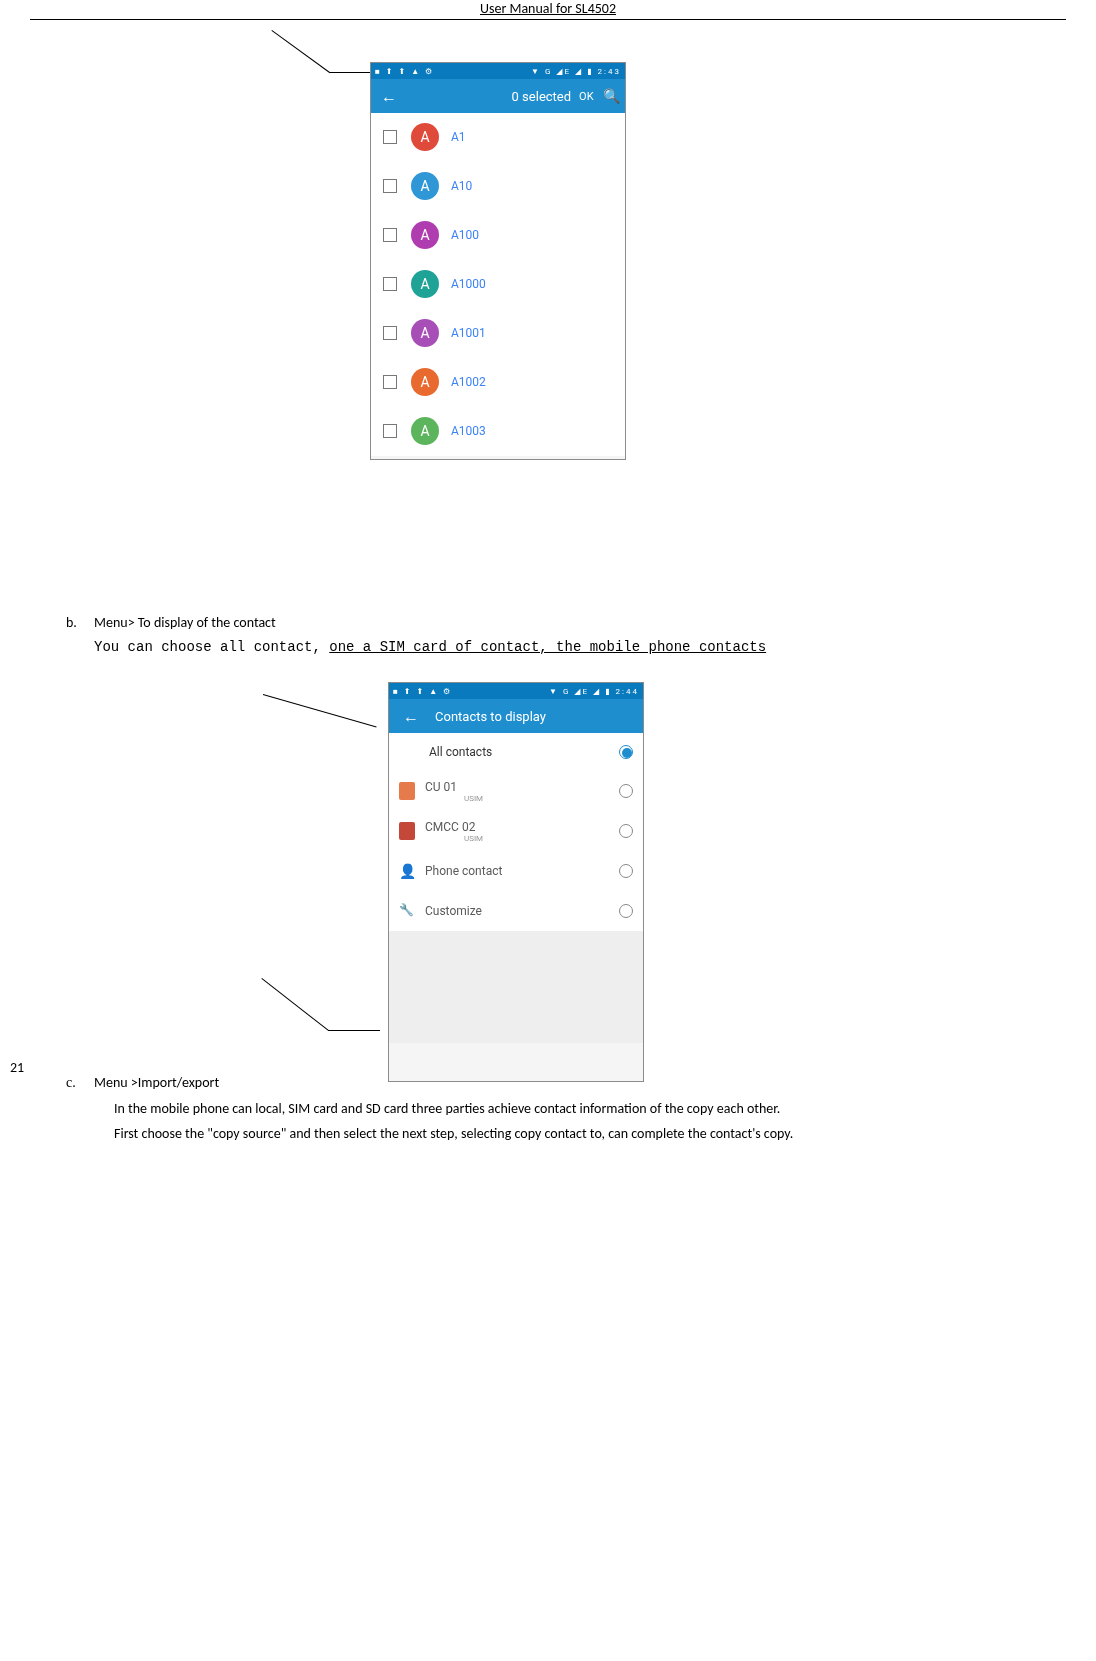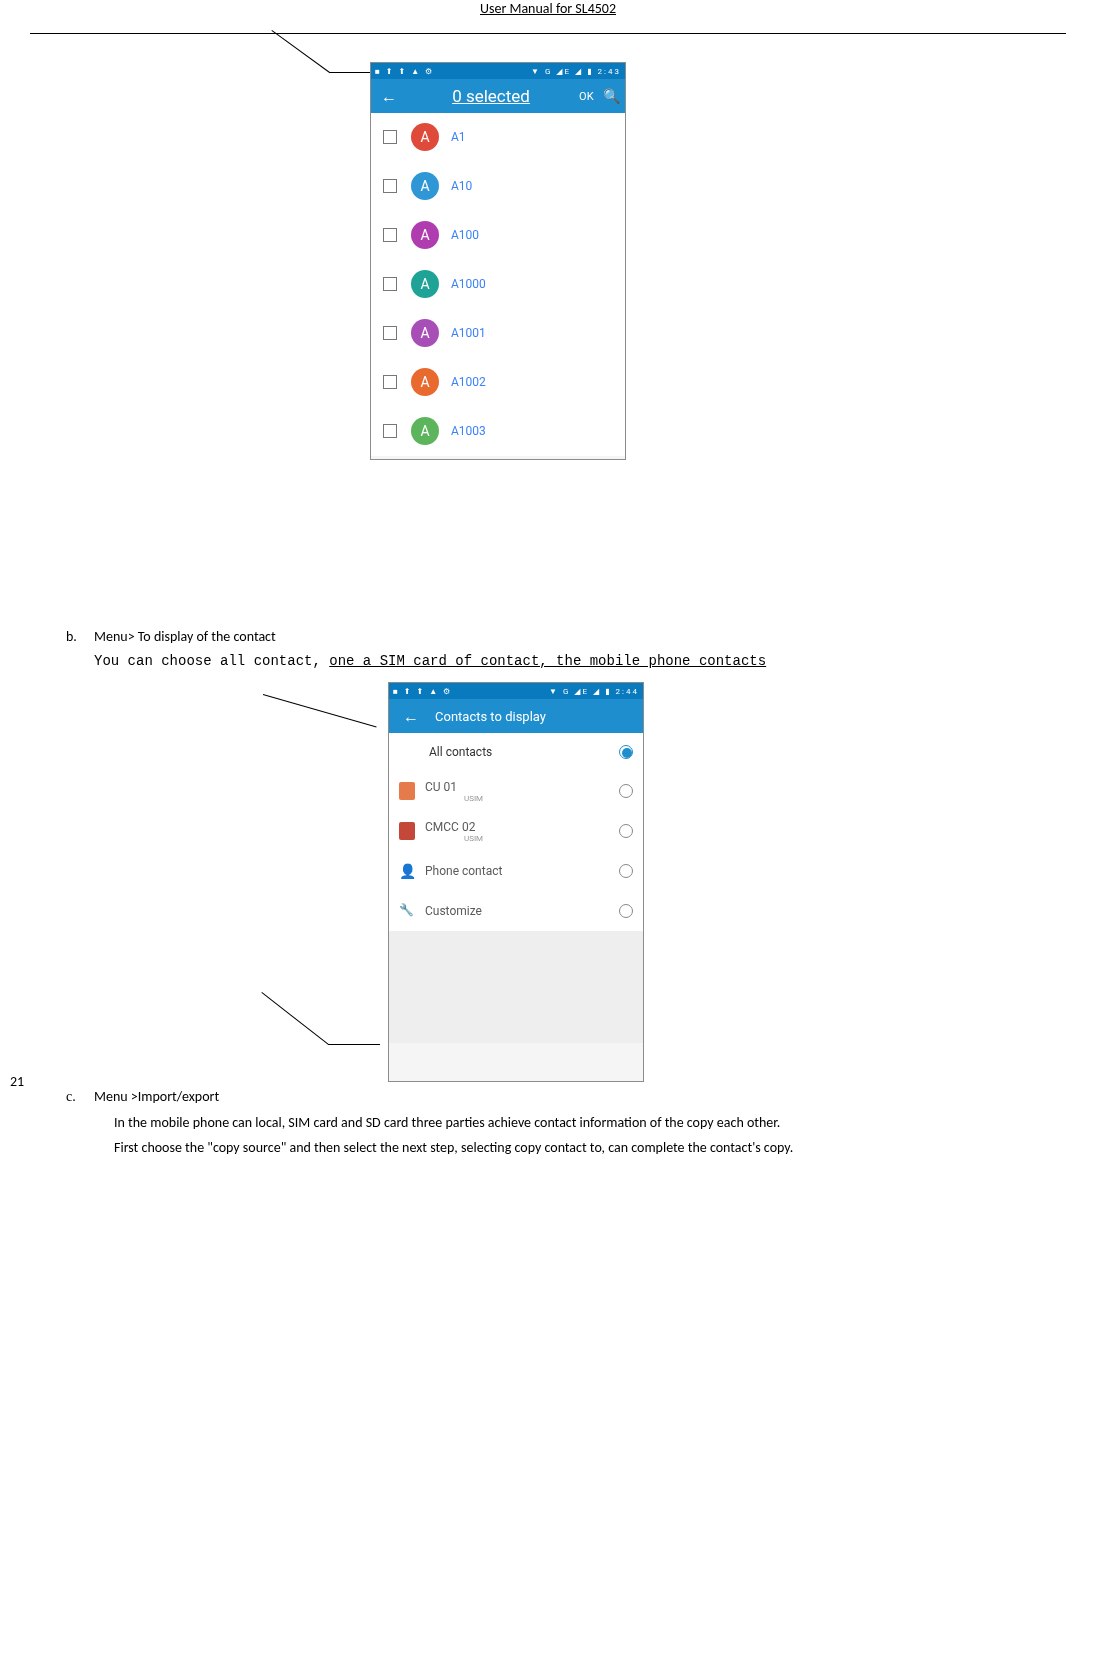--- a/index.html
+++ b/index.html
@@ -12,21 +12,21 @@
       position: relative;
     }
     .page {
       padding: 0 30px 0 30px;
       position: relative;
     }
     .header {
       text-align: center;
       font-size: 14px;
       border-bottom: 1px solid #000;
-      padding-bottom: 16px;
+      padding-bottom: 2px;
       margin-bottom: 24px;
       text-decoration: underline;
     }
     .page-number {
       position: absolute;
       left: 10px;
       bottom: 70px;
       font-size: 14px;
     }
     .content {
@@ -121,21 +121,21 @@
     .appbar {
       background: #1e8ece;
       color: #fff;
       height: 34px;
       display: flex;
       align-items: center;
       padding: 0 4px;
       font-size: 12px;
       gap: 8px;
     }
-    .appbar .title { flex: 1; text-align: center; font-size: 17px; text-decoration: underline; }
+    .appbar .title { flex: 1; text-align: right; font-size: 13px; }
     .appbar-left-arrow { font-size: 16px; padding: 0 6px; }
     .appbar-right { font-size: 11px; padding-right:2px; }
     .search-icon { font-size: 14px; }
 
     
     #phone-contacts {
       top: 62px; left: 370px;
       width: 256px; height: 398px;
     }
     .contact-row {

